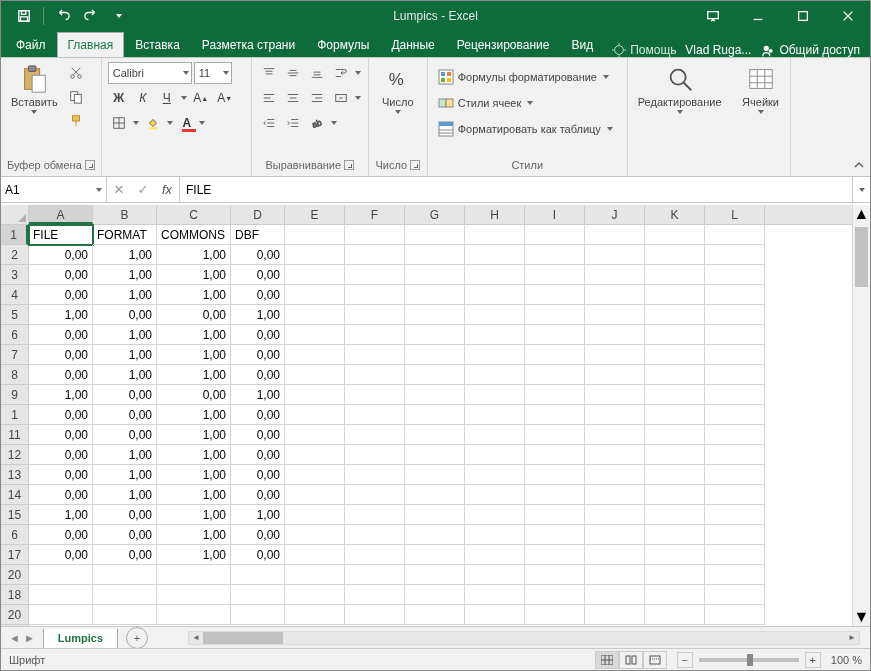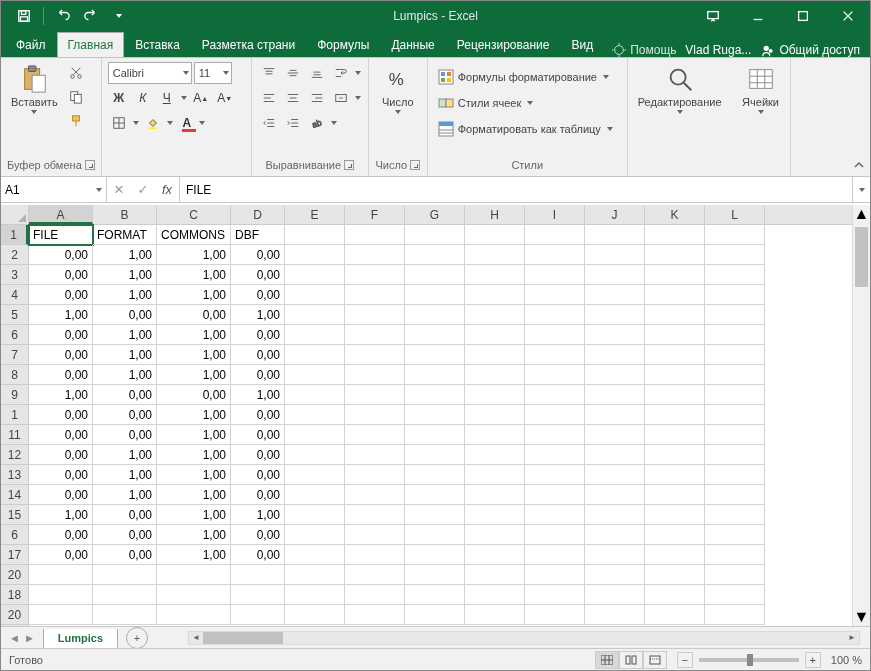--- a/index.html
+++ b/index.html
@@ -822,21 +822,21 @@
   </div>
   <div class="add">+</div>
   <div class="hscroll">
     <div class="arr l">◄</div>
     <div class="thumb"></div>
     <div class="arr r">►</div>
   </div>
 </div>
 
 <div class="status">
-  <span>Готово</span>
+  <span>Шрифт</span>
   <div class="views">
     <div class="v active">
         <svg width="12" height="10" viewBox="0 0 12 10">
           <rect x="0" y="0" width="12" height="10" fill="none" stroke="#555"></rect>
           <line x1="4" y1="0" x2="4" y2="10" stroke="#555"></line>
           <line x1="8" y1="0" x2="8" y2="10" stroke="#555"></line>
           <line x1="0" y1="5" x2="12" y2="5" stroke="#555"></line>
         </svg>
       </div>
     <div class="v">

